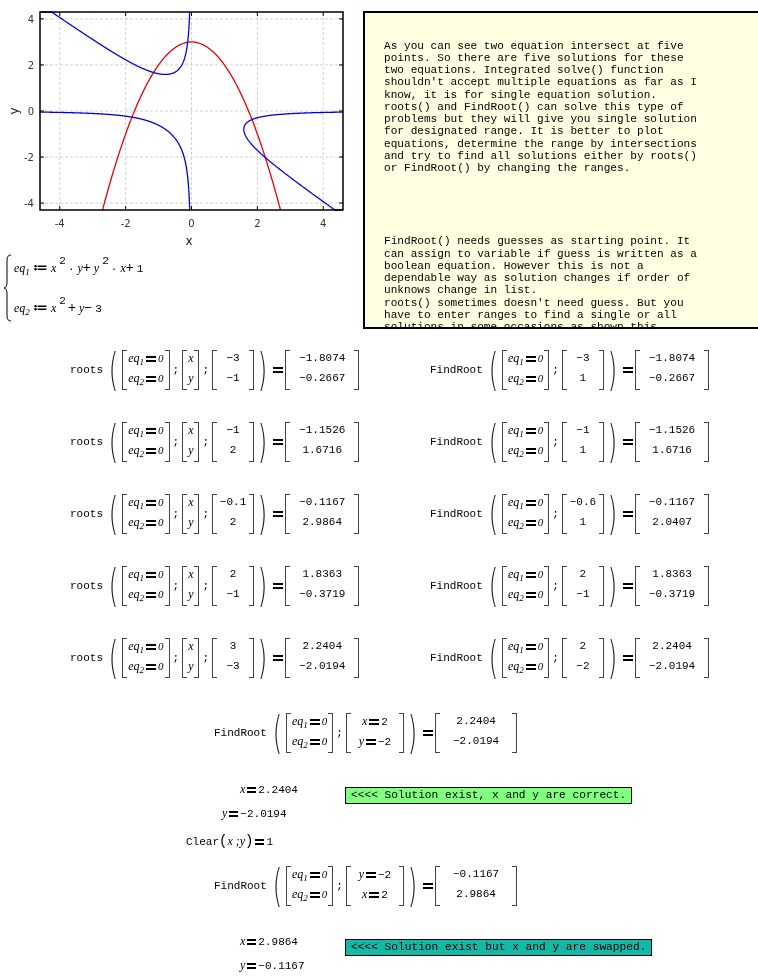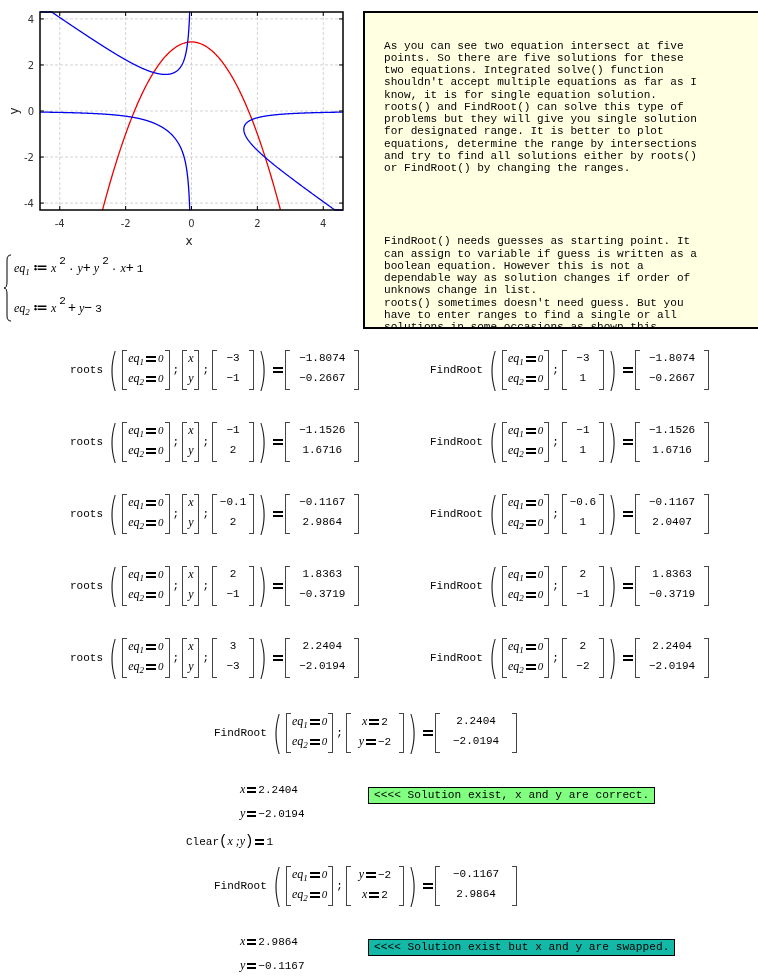--- a/index.html
+++ b/index.html
@@ -48,21 +48,21 @@
   .sep { margin:0 3px; font-size:11px; }
   .res { font-size:11px; }
   .ital { font-family:"Liberation Serif", serif; font-style:italic; font-size:12px; }
 
   .assign { position:absolute; font-family:"Liberation Mono", monospace; font-size:11px; white-space:nowrap; }
   .assign .v { font-family:"Liberation Serif", serif; font-style:italic; font-size:12px; }
   .assign .eqs { display:inline-block; width:9px; height:2px; background:#000; box-shadow:0 4px 0 #000;
                  vertical-align:middle; position:relative; top:-2px; margin:0 2px; }
 
   .callout { position:absolute; font-family:"Liberation Mono", monospace; font-size:11.2px;
-             border:1px solid #000; padding:1px 5px; white-space:nowrap; line-height:13px;margin-left:23px; }
+             border:1px solid #000; padding:1px 5px; white-space:nowrap; line-height:13px; }
   .callout.ok { background:#80ff80; }
   .callout.bad { background:#14b8a6; }
 </style>
 </head>
 <body>
 
 <svg id="plot" viewBox="0 0 360 250" width="360" height="250">
   <g id="grid">
       <line x1="59.760869565217384" x2="59.760869565217384" y1="12" y2="210" stroke="#c8c8c8" stroke-dasharray="3,2" stroke-width="0.8"></line>
       <line x1="125.63043478260869" x2="125.63043478260869" y1="12" y2="210" stroke="#c8c8c8" stroke-dasharray="3,2" stroke-width="0.8"></line>
@@ -396,21 +396,21 @@
   <span class="bigeq"></span>
   <span class="mat" style="min-width:70px">
     <span class="cell">2.2404</span>
     <span class="cell">−2.0194</span>
   </span>
 </div>
 
 <div class="assign" style="left:240px; top:782px;">
   <span class="v">x</span><span class="eqs"></span><span>2.2404</span>
 </div>
-<div class="assign" style="left:240px; top:806px;">
+<div class="assign" style="left:222px; top:806px;">
   <span class="v">y</span><span class="eqs"></span><span>−2.0194</span>
 </div>
 <div class="callout ok" style="left:345px; top:787px;">&lt;&lt;&lt;&lt; Solution exist, x and y are correct.</div>
 
 <div class="assign" style="left:186px; top:833px;">
   <span>Clear</span><span style="font-size:14px">(</span><span class="v">x ;y</span><span style="font-size:14px">)</span><span class="eqs"></span><span>1</span>
 </div>
 
 <div class="expr" style="left:186px; top:856px;">
   <span class="fname">FindRoot</span>

